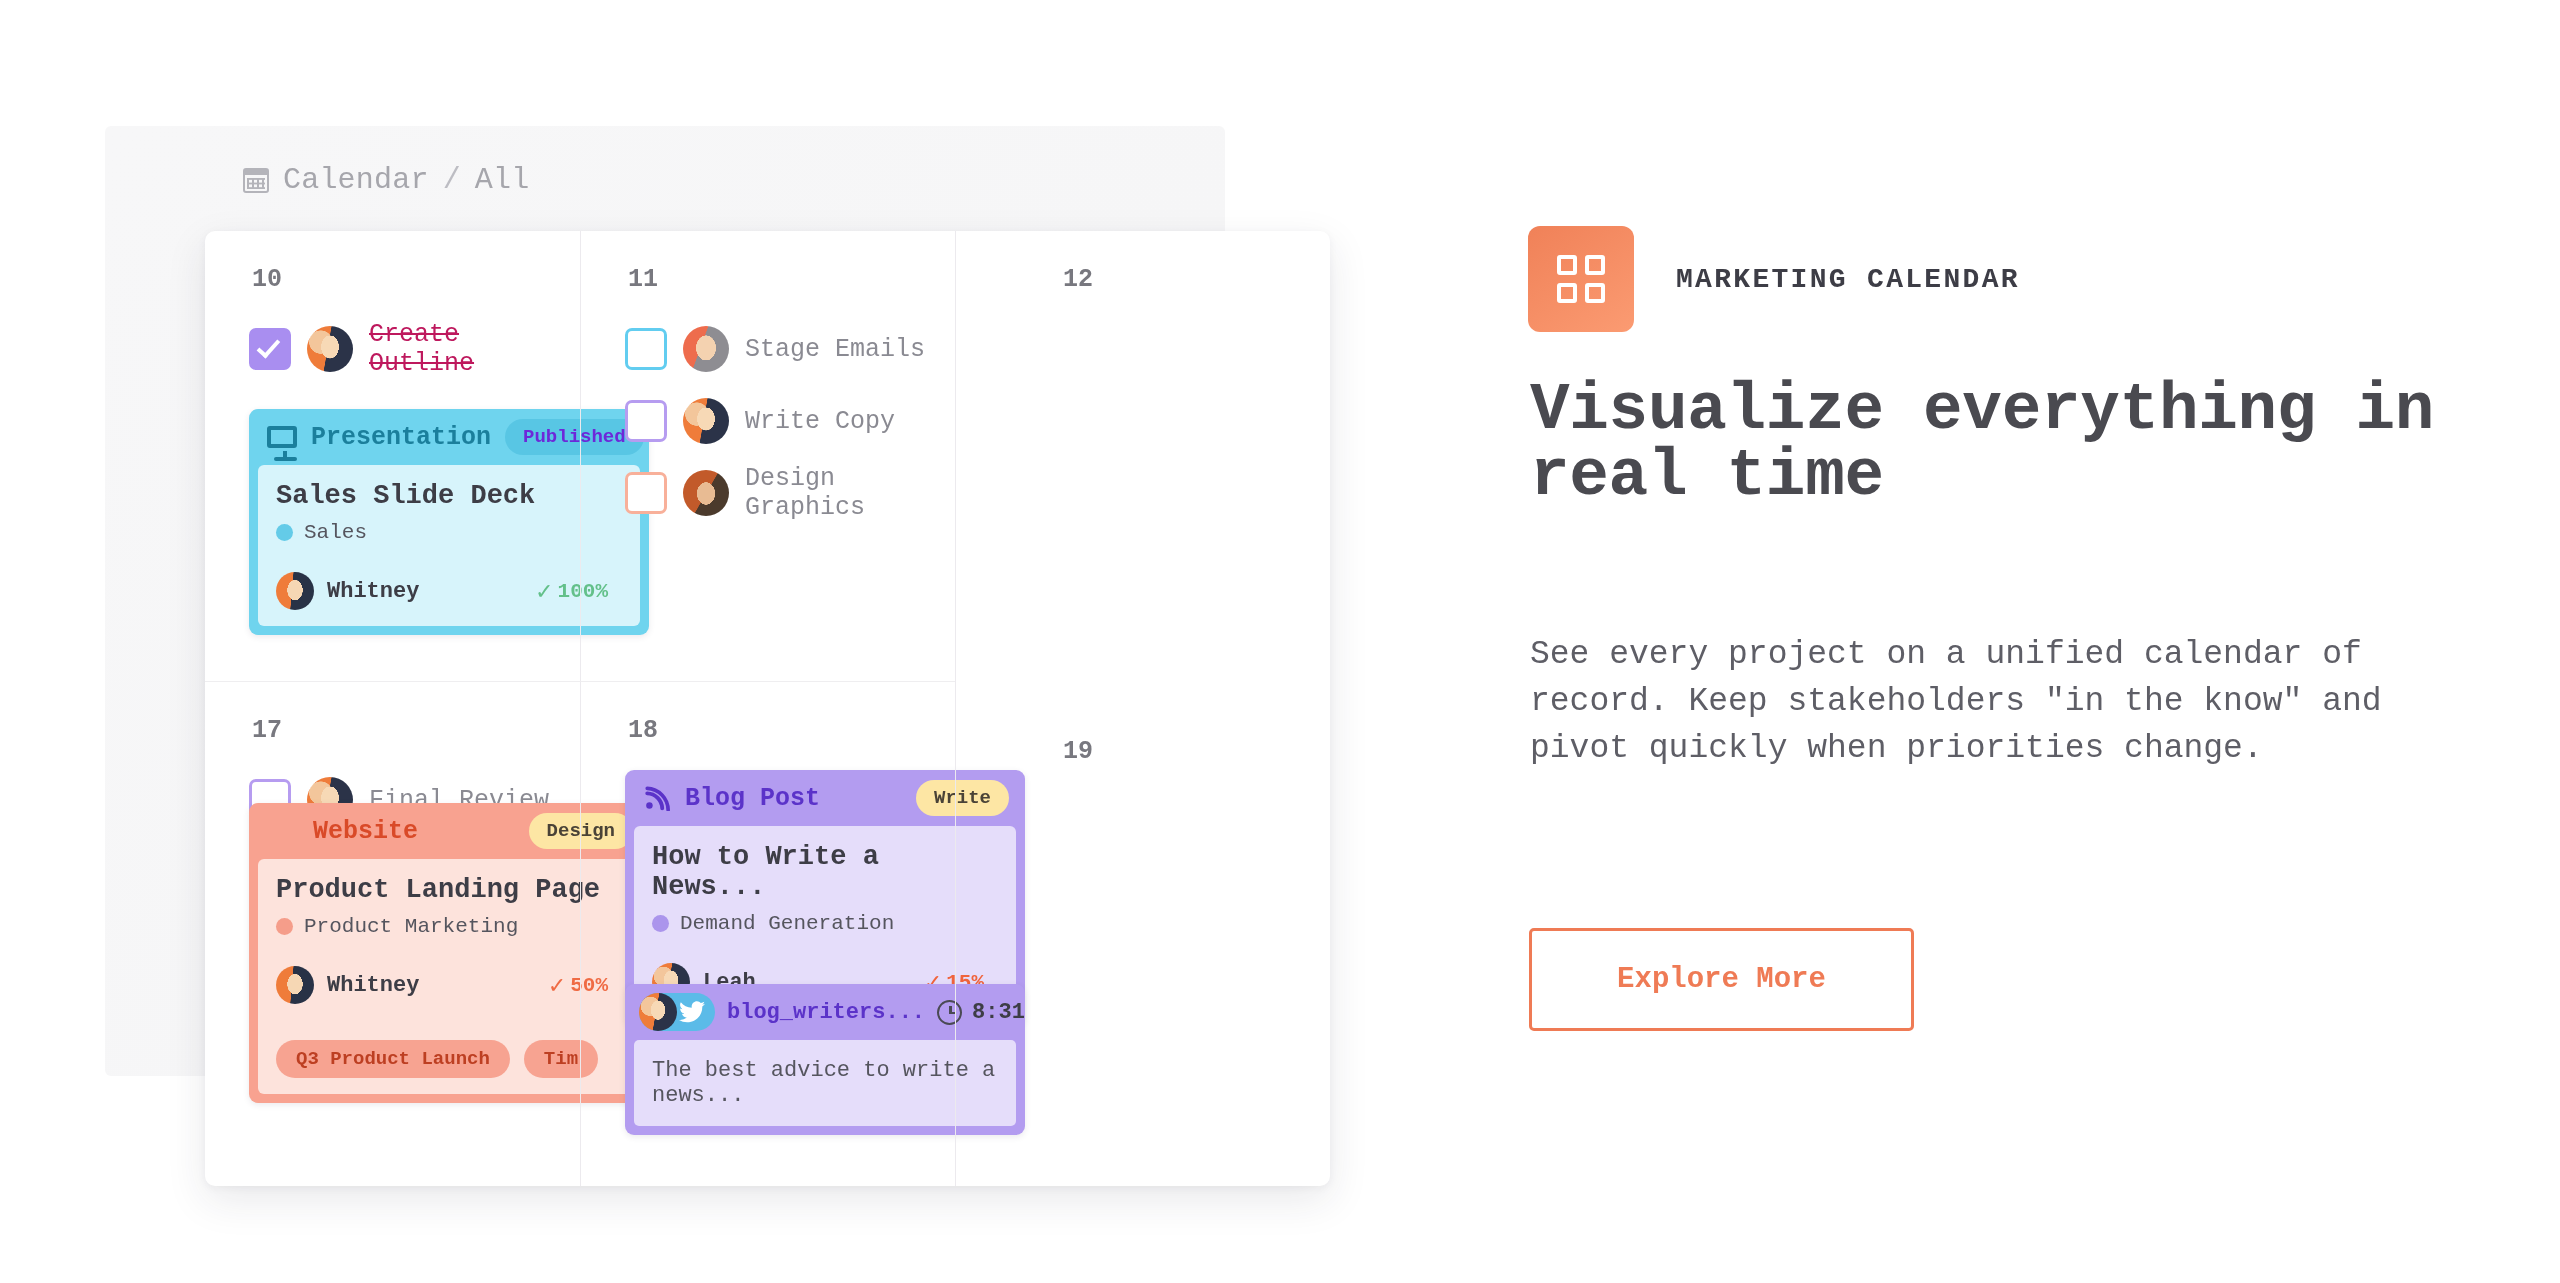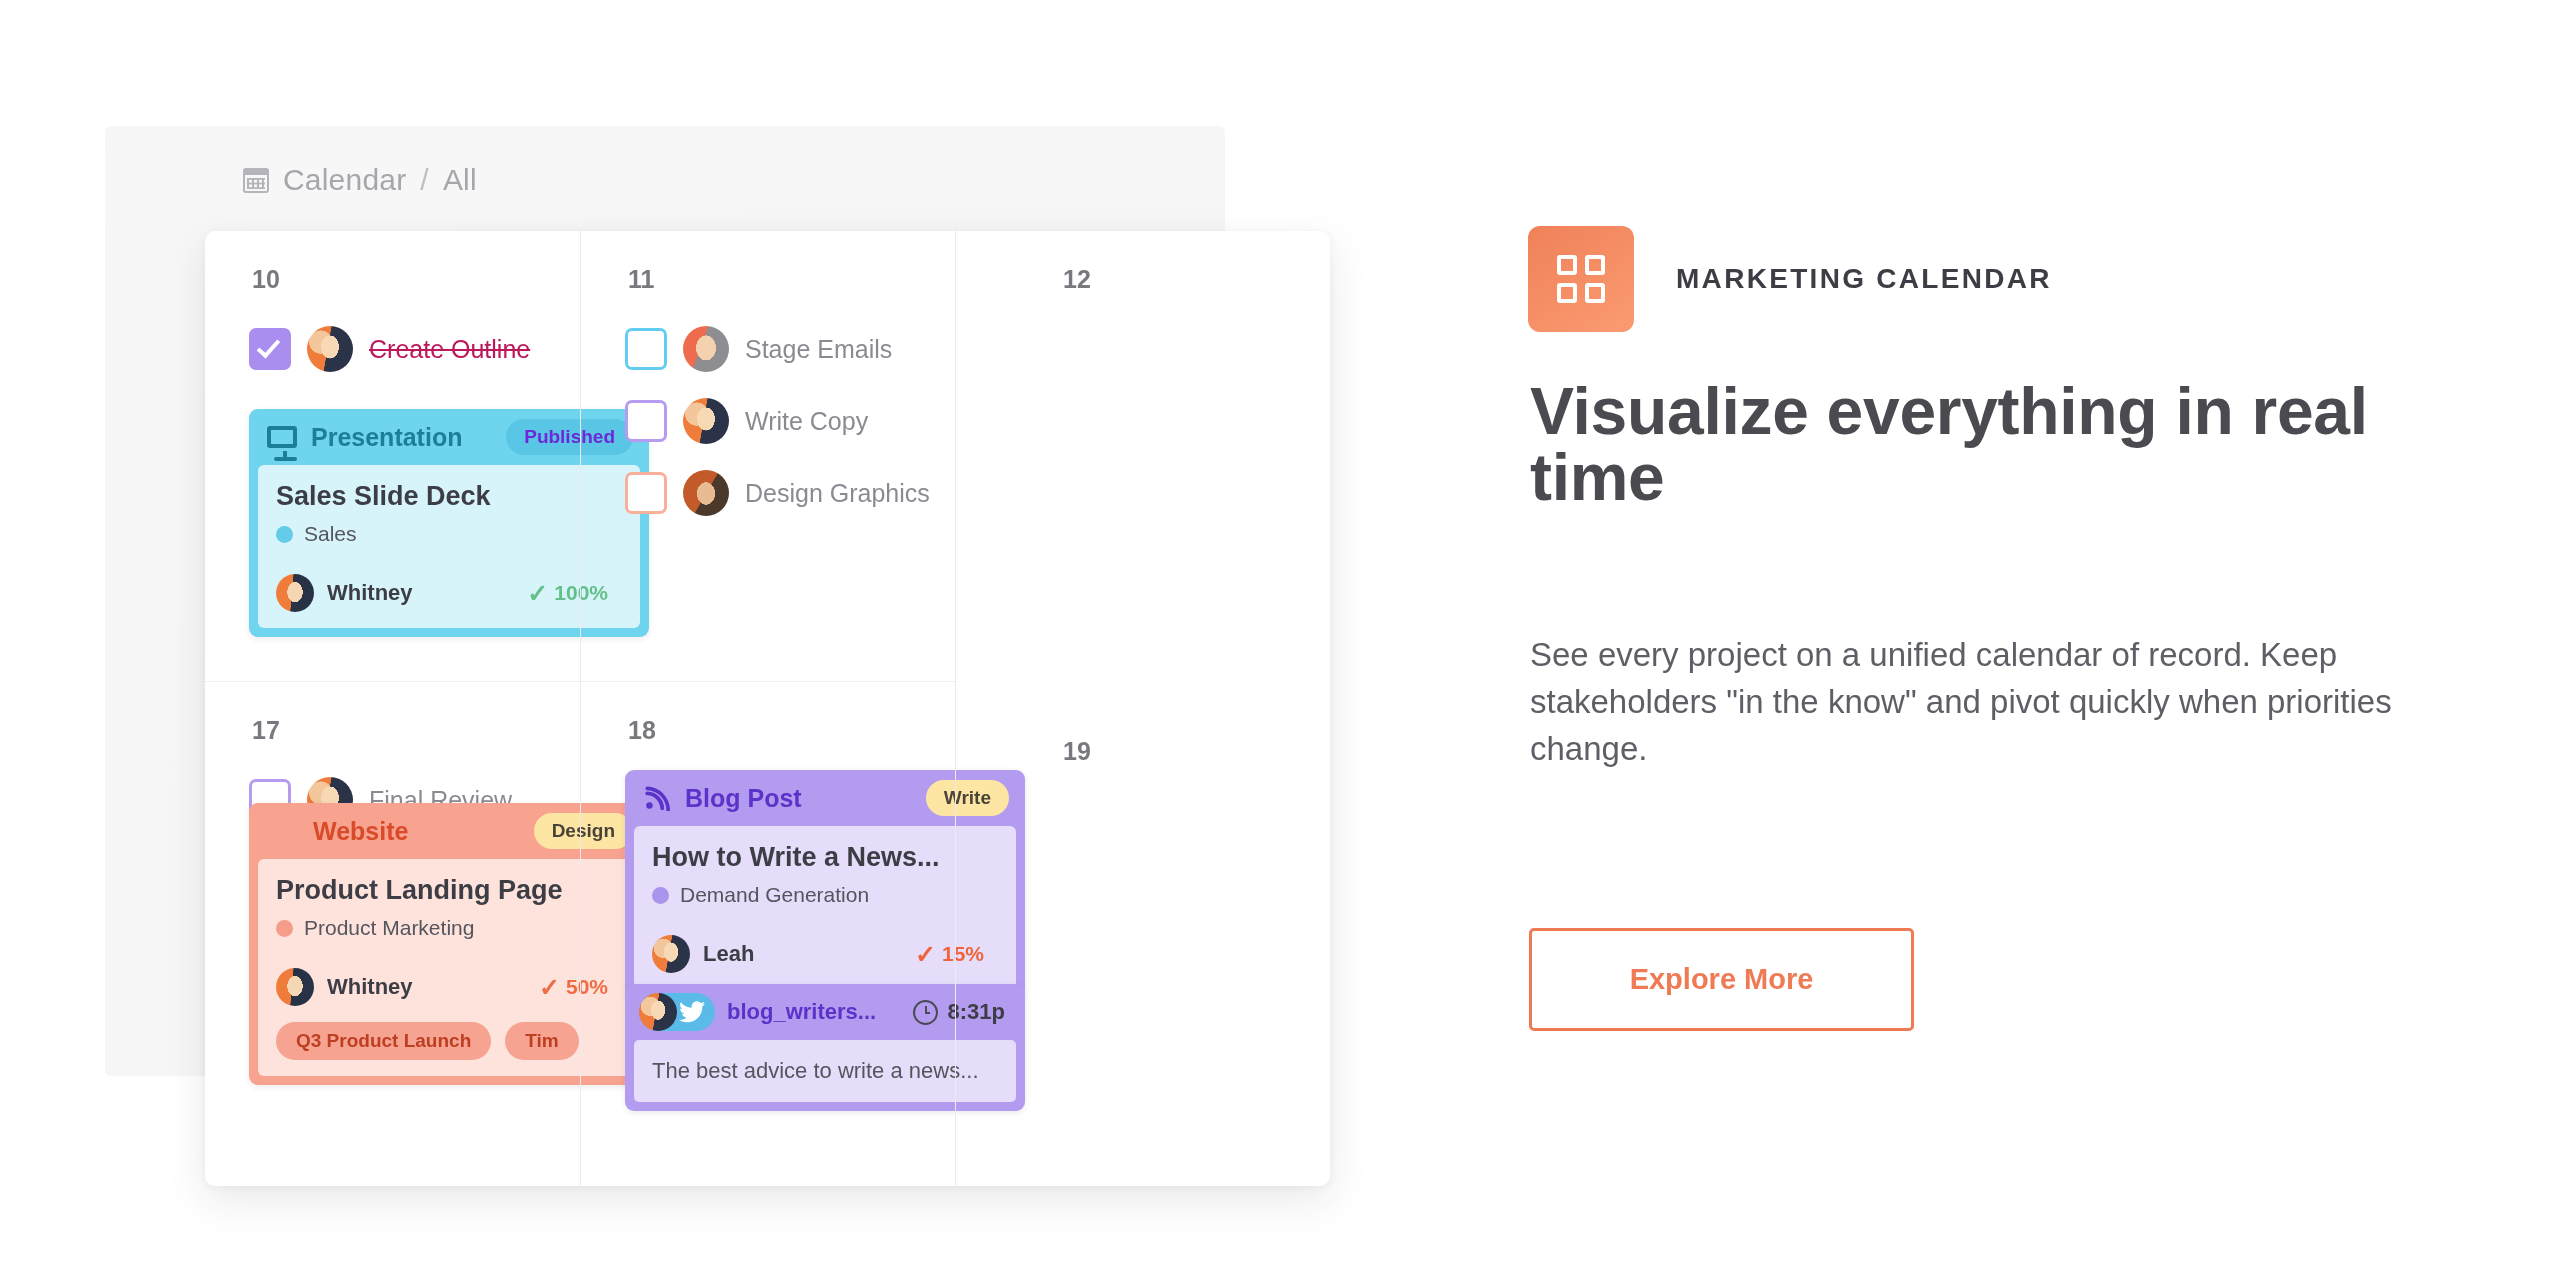--- a/index.html
+++ b/index.html
@@ -3,21 +3,21 @@
 <meta charset="utf-8">
 <style>
   * { box-sizing: border-box; margin: 0; padding: 0; }
   html, body {
     width: 2560px; height: 1283px;
     background: #ffffff;
     font-family: "Liberation Sans", sans-serif;
     overflow: hidden;
   }
 
-  .page { position: relative; width: 2560px; height: 1283px; background: #fff; }
+  .page { position: relative; width: 2560px; height: 1283px; background: #fff; font-family: Liberation Mono, monospace; }
 
   
   .calendar-mock { position: absolute; left: 0; top: 0; width: 1500px; height: 1283px; }
 
   .backdrop {
     position: absolute;
     left: 105px; top: 126px;
     width: 1120px; height: 950px;
     background: linear-gradient(135deg,#f7f7f8 0%, #f6f6f7 60%, #fafafa 100%);
     border-radius: 6px;
@@ -153,21 +153,21 @@
   .ev-presentation .dot { background: #64cbe8; }
   .ev-presentation .pct { color: #63c08a; }
 
   
   .ev-website { left: 44px; top: 121px; width: 400px; background: #f8a290; }
   .ev-website .head .ttl { color: #d94a28; }
   .ev-website .pill { background: #fde6a4; color: #4a4337; }
   .ev-website .body { background: #fde3dc; }
   .ev-website .dot { background: #f59d8a; }
   .ev-website .pct { color: #ef6b44; }
-  .ev-website .chip { background: #f7a391; color: #bd3f22; }
+  .ev-website .chip { background: #f7a391; color: #bd3f22; margin-top: 20px; }
 
   
   .ev-blog { left: 44px; top: 88px; width: 400px; background: #b39cf0; }
   .ev-blog .head .ttl { color: #5b33c9; }
   .ev-blog .pill { background: #fde6a4; color: #4a4337; }
   .ev-blog .body { background: #e5ddfa; }
   .ev-blog .dot { background: #ab95ec; }
   .ev-blog .pct { color: #f0643c; }
 
   

